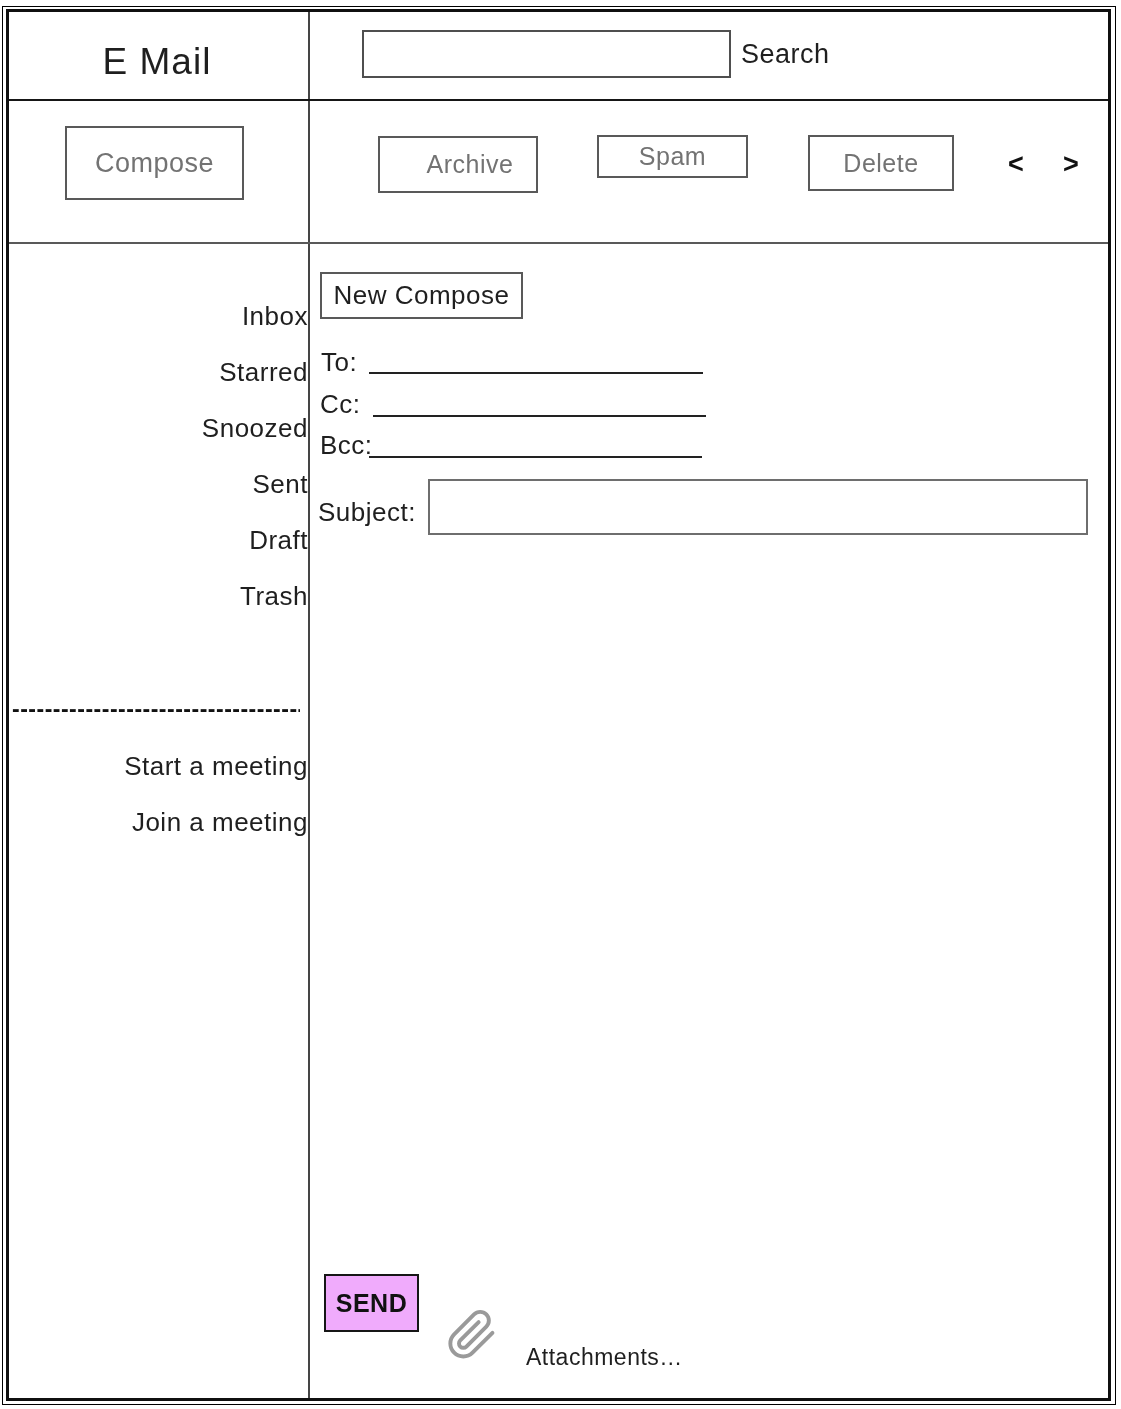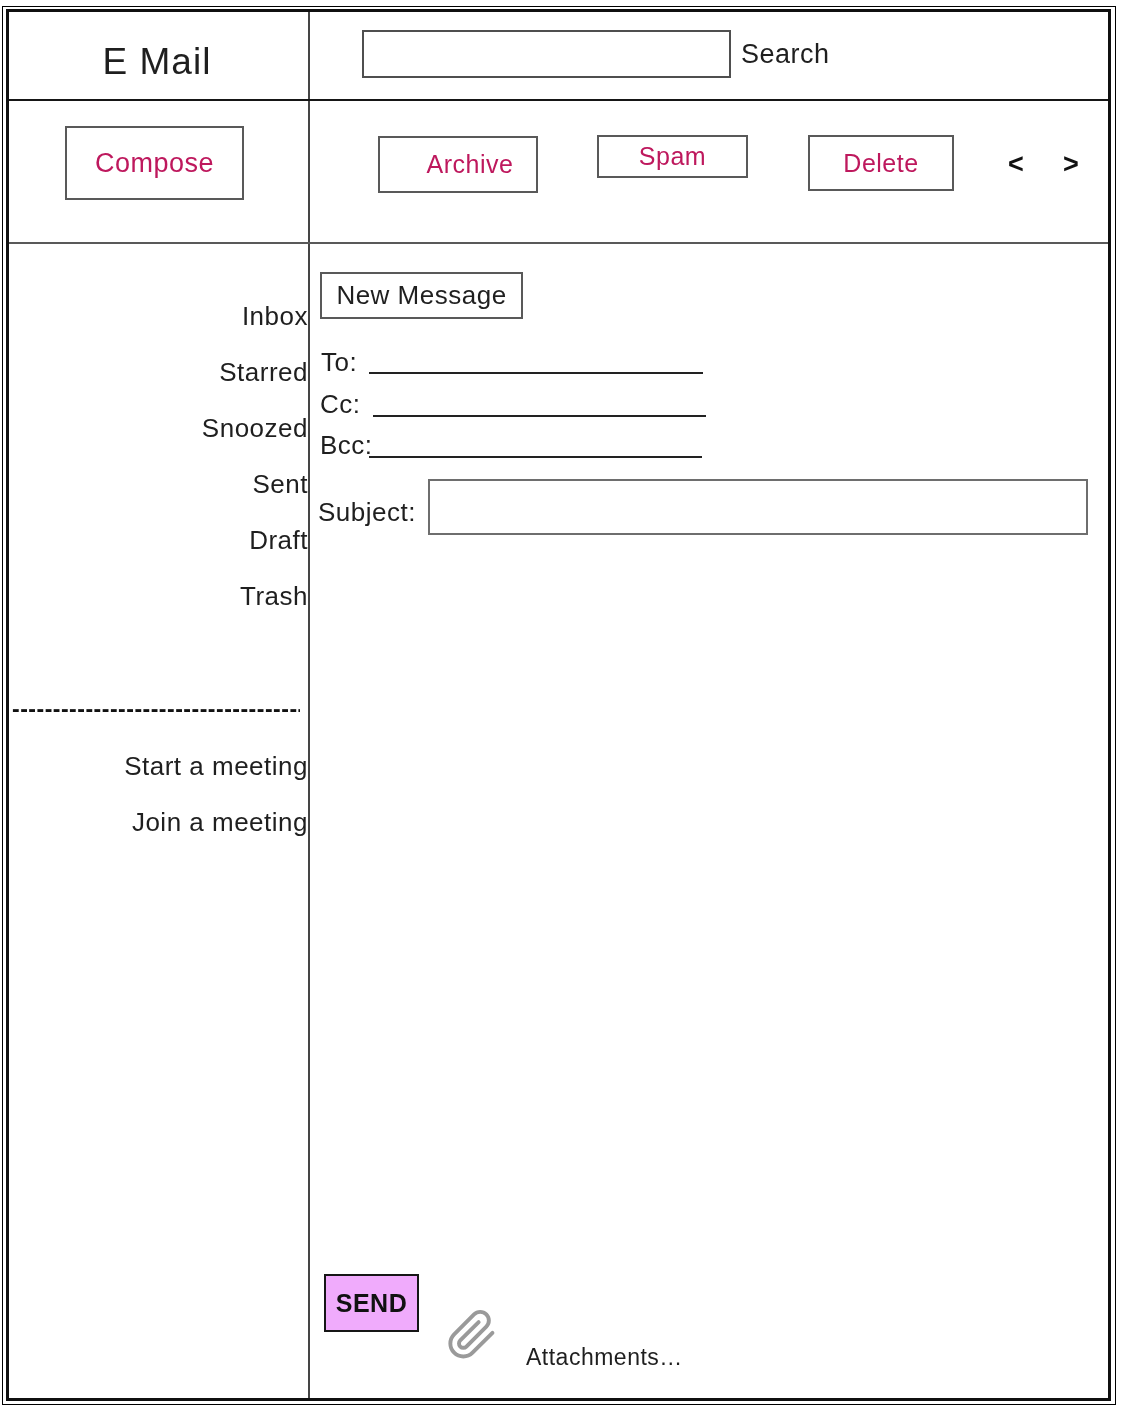--- a/index.html
+++ b/index.html
@@ -26,21 +26,21 @@
                  text-align: center; font-size: 37px; letter-spacing: 1px; }
   .search-input { left: 362px; top: 30px; width: 369px; height: 48px;
                   border: 2px solid #4f4f4f; background: #fff; font-size: 24px; padding: 0 8px;
                   font-family: "Liberation Sans", "DejaVu Sans", sans-serif; outline: none; }
   .search-label { left: 741px; top: 38px; height: 32px; line-height: 32px;
                   font-size: 27px; letter-spacing: 0.5px; }
 
   
   .wire-btn { background: #fff; border: 2px solid #595959; display: flex;
               align-items: center; justify-content: center; letter-spacing: 0.5px;
-              font-family: "Liberation Sans", "DejaVu Sans", sans-serif; color: #be185d;
+              font-family: "Liberation Sans", "DejaVu Sans", sans-serif; color: #737373;
               cursor: default; }
   .compose-btn { left: 65px;  top: 126px; width: 179px; height: 74px; font-size: 27px; }
   .archive-btn { left: 378px; top: 136px; width: 160px; height: 57px; font-size: 25px; padding-left: 24px; }
   .spam-btn    { left: 597px; top: 135px; width: 151px; height: 43px; font-size: 25px; }
   .delete-btn  { left: 808px; top: 135px; width: 146px; height: 56px; font-size: 25px; }
   .nav-arrow   { width: 40px; height: 36px; line-height: 36px; text-align: center;
                  font-size: 27px; font-weight: 700; background: none; border: none;
                  font-family: "Liberation Sans", "DejaVu Sans", sans-serif; color: #111; padding: 0; }
   .prev-arrow  { left: 996px;  top: 146px; }
   .next-arrow  { left: 1051px; top: 146px; }
@@ -102,21 +102,21 @@
   <div class="abs side-item" style="top:300px">Inbox</div>
   <div class="abs side-item" style="top:356px">Starred</div>
   <div class="abs side-item" style="top:412px">Snoozed</div>
   <div class="abs side-item" style="top:468px">Sent</div>
   <div class="abs side-item" style="top:524px">Draft</div>
   <div class="abs side-item" style="top:580px">Trash</div>
   <div class="abs side-divider">------------------------------------</div>
   <div class="abs side-item" style="top:750px">Start a meeting</div>
   <div class="abs side-item" style="top:806px">Join a meeting</div>
 
-  <div class="abs newmsg-box">New Message</div>
+  <div class="abs newmsg-box">New Compose</div>
 
   <div class="abs field-label to-label">To:</div>
   <div class="abs fill-line to-line"></div>
   <div class="abs field-label cc-label">Cc:</div>
   <div class="abs fill-line cc-line"></div>
   <div class="abs field-label bcc-label">Bcc:</div>
   <div class="abs fill-line bcc-line"></div>
 
   <div class="abs field-label subject-label">Subject:</div>
   <input class="abs subject-input" type="text" value="" style="">

